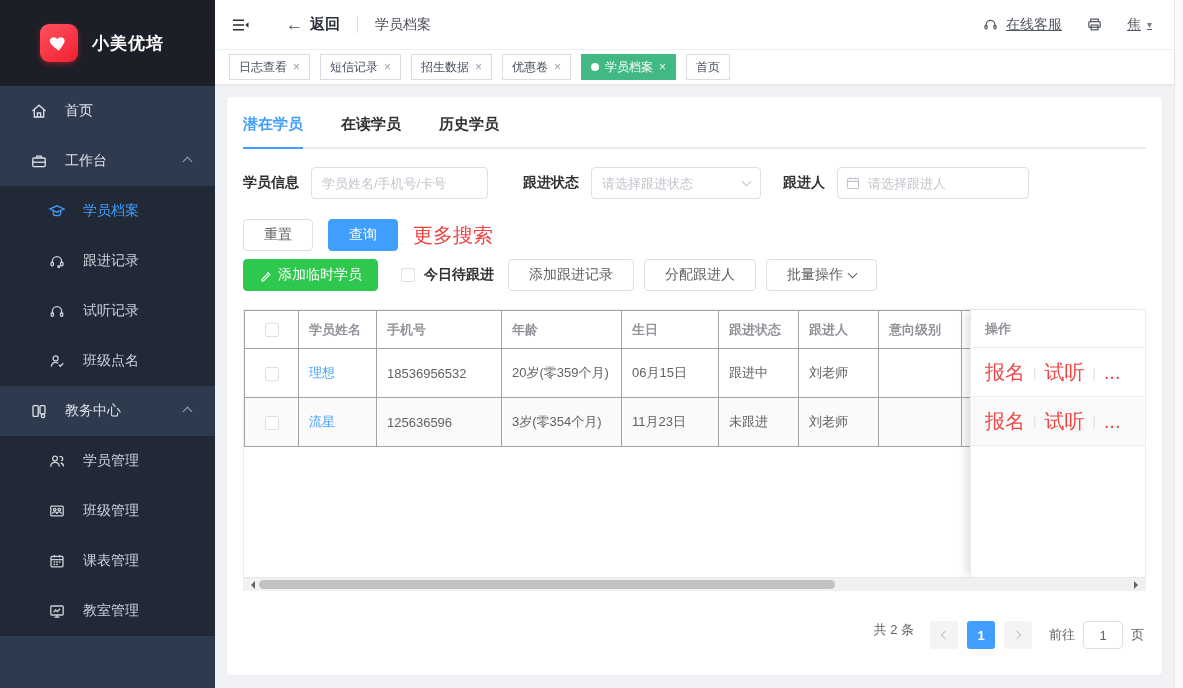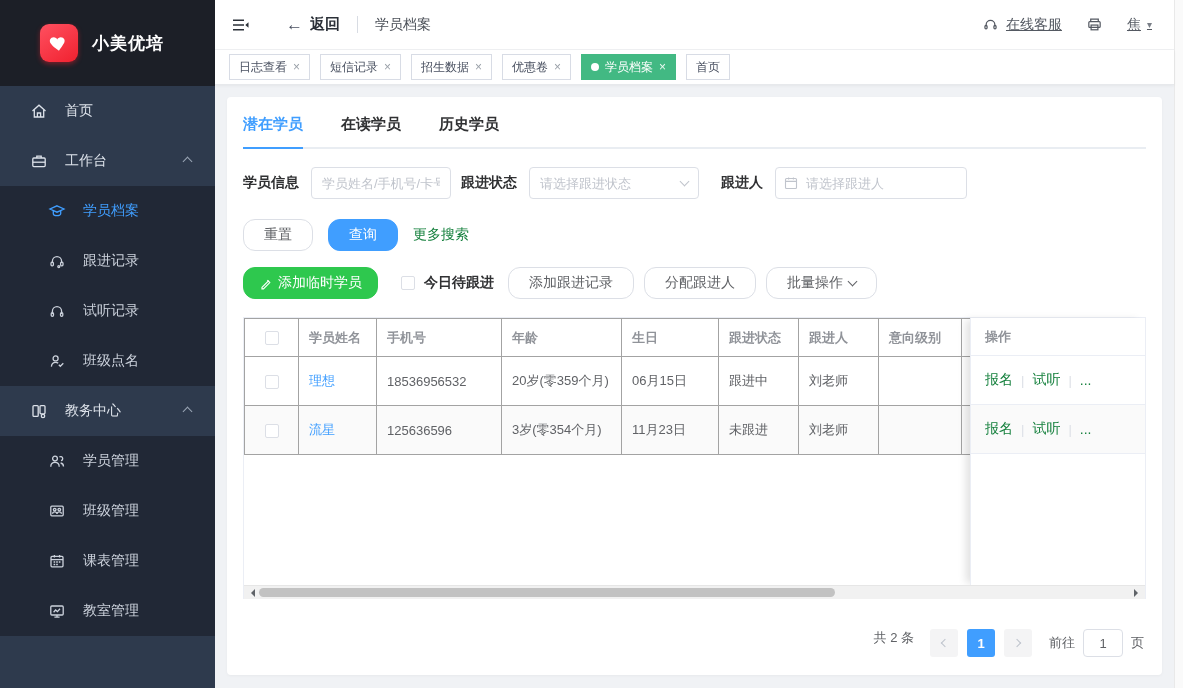--- a/index.html
+++ b/index.html
@@ -50,36 +50,36 @@
   .ptab { font-size:15px; font-weight:bold; color:#303133; padding-bottom:13px; cursor:pointer; position:relative; }
   .ptab.active { color:#409eff; }
   .ptab.active::after { content:""; position:absolute; left:0; right:0; bottom:-2px; height:2px; background:#409eff; }
 
   
   .filters { display:flex; align-items:center; margin-top:18px; }
   .flabel { font-size:14px; font-weight:bold; color:#303133; margin-right:12px; white-space:nowrap; }
   .field { position:relative; display:flex; align-items:center; }
   .field input { height:32px; border:1px solid #dcdfe6; border-radius:4px; font-size:13px; color:#606266; padding:0 10px; outline:none; font-family:inherit; width:100%; }
   .field input::placeholder { color:#c0c4cc; }
-  .f1 { width:140px; margin-right:10px; }
+  .f1 { width:177px; margin-right:35px; }
   .f2 { width:170px; margin-right:22px; }
   .f3 { width:192px; }
   .f2 input { padding-right:28px; }
   .f3 input { padding-left:30px; }
   .sel-arrow { position:absolute; right:11px; color:#c0c4cc; pointer-events:none; }
   .cal-ic { position:absolute; left:9px; display:flex; color:#c0c4cc; pointer-events:none; }
 
   
   .btnrow { margin-top:20px; display:flex; align-items:center; gap:15px; }
-  .btn { height:32px; padding:0 20px; border-radius:12px; border:1px solid #dcdfe6; background:#fff; color:#606266; font-size:14px; display:inline-flex; align-items:center; justify-content:center; cursor:pointer; white-space:nowrap; font-family:inherit; gap:6px; }
+  .btn { height:32px; padding:0 20px; border-radius:4px; border:1px solid #dcdfe6; background:#fff; color:#606266; font-size:14px; display:inline-flex; align-items:center; justify-content:center; cursor:pointer; white-space:nowrap; font-family:inherit; gap:6px; }
   .btn.primary { background:#409eff; border-color:#409eff; color:#fff; }
   .btn.green { background:#2ec84e; border-color:#2ec84e; color:#fff; padding:0 15px; }
-  .link { color:#15803d; font-size:14px; cursor:pointer; text-decoration:none; }
-
-  .actionrow { margin-top:16px; display:flex; align-items:center; }
+  .link { color:#ef4444; font-size:20px; cursor:pointer; text-decoration:none; }
+
+  .actionrow { margin-top:8px; display:flex; align-items:center; }
   .cb { width:14px; height:14px; border:1px solid #dcdfe6; border-radius:2px; background:#fff; display:inline-block; cursor:pointer; }
   .today-label { font-size:14px; font-weight:bold; color:#303133; margin:0 14px 0 9px; }
   .actionrow .cb.lone { margin-left:23px; }
   .actionrow .btn + .btn { margin-left:10px; }
 
   
   .twrap { margin-top:18px; position:relative; height:282px; border:1px solid #ebeef5; border-bottom:none; }
   .maintable { width:100%; border-collapse:collapse; table-layout:fixed; font-size:13px; color:#606266; }
   .maintable th, .maintable td { border:1px solid #a3a3a3; padding:0 0 0 10px; text-align:left; white-space:nowrap; overflow:hidden; }
   .maintable th { height:38px; color:#909399; font-weight:bold; background:#fff; }

